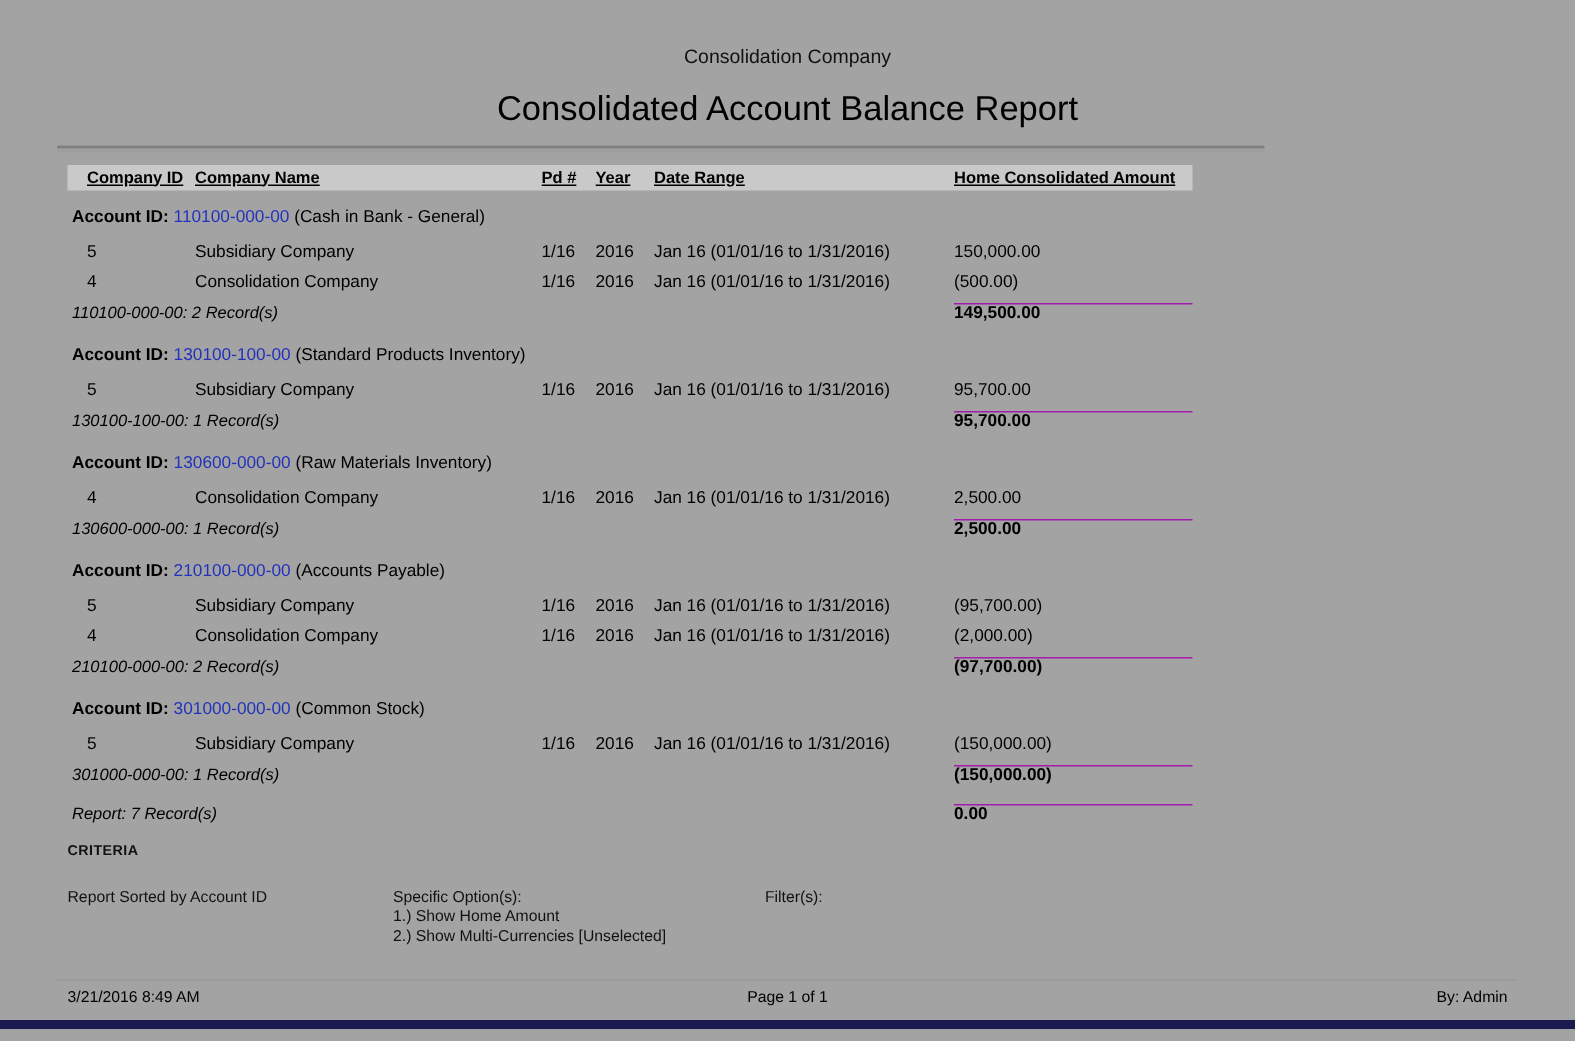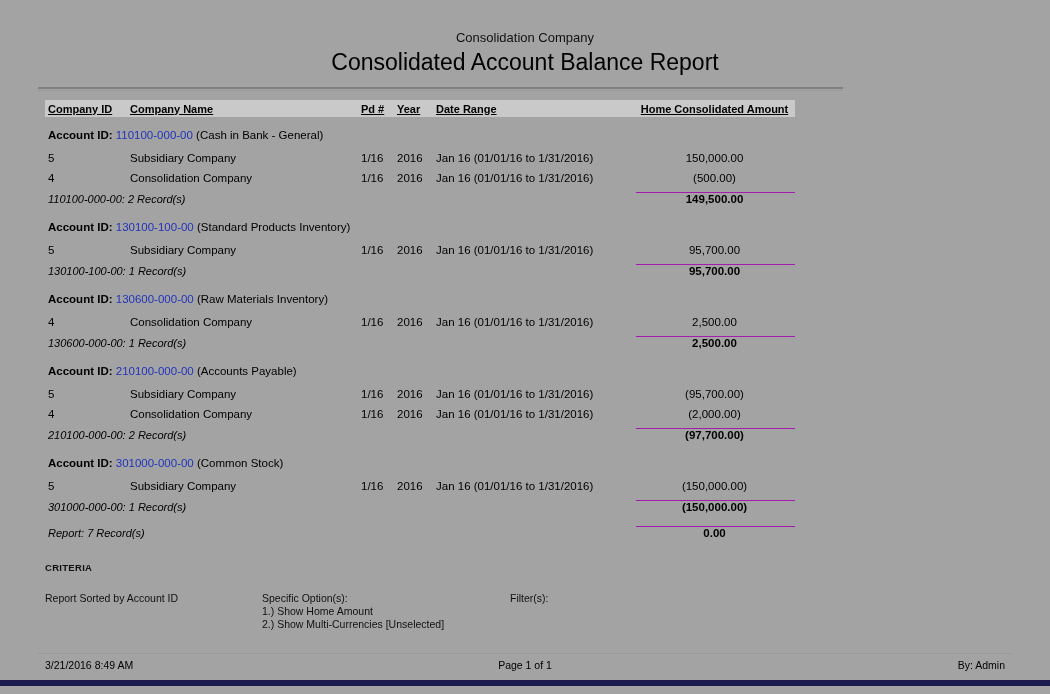--- a/index.html
+++ b/index.html
@@ -11,21 +11,21 @@
     background: #a3a3a3;
     font-family: "Liberation Sans", sans-serif;
     color: #000000;
     overflow: hidden;
     margin: 0 auto;
   }
 
   
   .report-header { padding-top: 30px; text-align: center; }
   .company-name { font-size: 13px; color: #111; }
-  .report-title { font-size: 23px; margin-top: 4px; color: #000; font-weight: 400; }
+  .report-title { font-size: 23px; margin-top: 14px; color: #000; font-weight: 400; }
   .double-rule {
     margin: 11px 0 0 38px;
     width: 805px;
     height: 4px;
     border-top: 2px solid #808080;
     border-bottom: 1px solid #9a9a9a;
   }
 
   
   .table { margin: 9px 0 0 45px; width: 750px; font-size: 11.5px; }
@@ -35,22 +35,22 @@
     align-items: center;
   }
   .thead { background: #c9c9c9; height: 17px; }
   .th {
     font-weight: bold;
     text-decoration: underline;
     font-size: 11px;
     white-space: nowrap;
     overflow: hidden;
   }
-  .c1 { padding-left: 3px; }
-  .c6 { text-align: center; padding-right: 2px; }
+  .c1 { padding-left: 13px; }
+  .c6 { text-align: left; padding-right: 2px; }
 
   .account-header { margin-top: 9px; margin-bottom: 4px; height: 18px; line-height: 18px; font-size: 11.5px; }
   .acct-label { font-weight: bold; padding-left: 3px; }
   .acct-id { color: #2233bb; }
   .acct-name { color: #000; }
 
   .data-row { height: 20px; }
   .total-row { height: 21px; }
   .summary { grid-column: 1 / 6; font-style: italic; padding-left: 3px; font-size: 11px; }
   .total { font-weight: bold; border-top: 1px solid #a21caf; }

